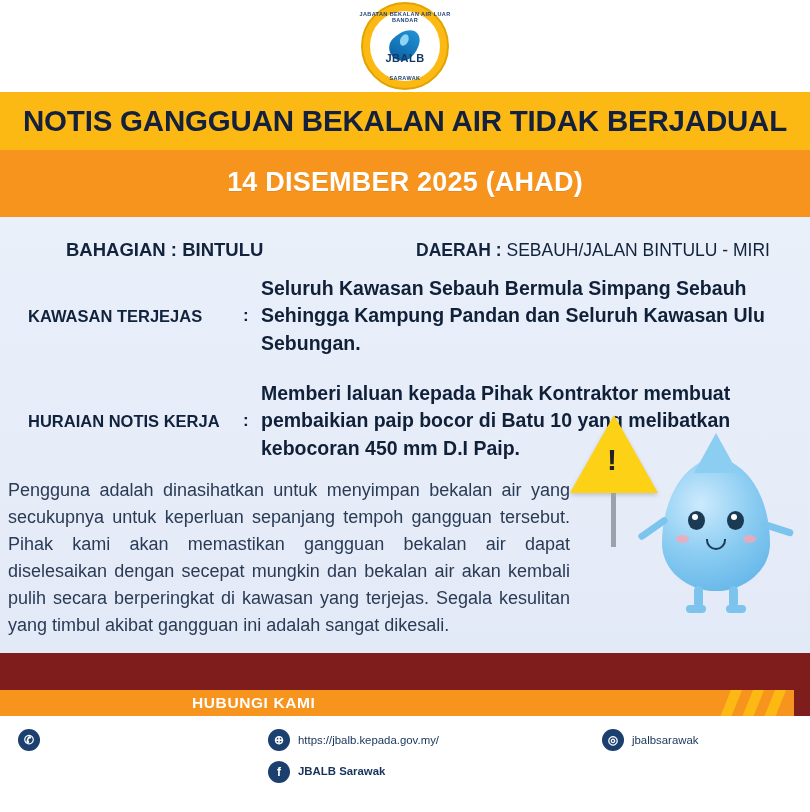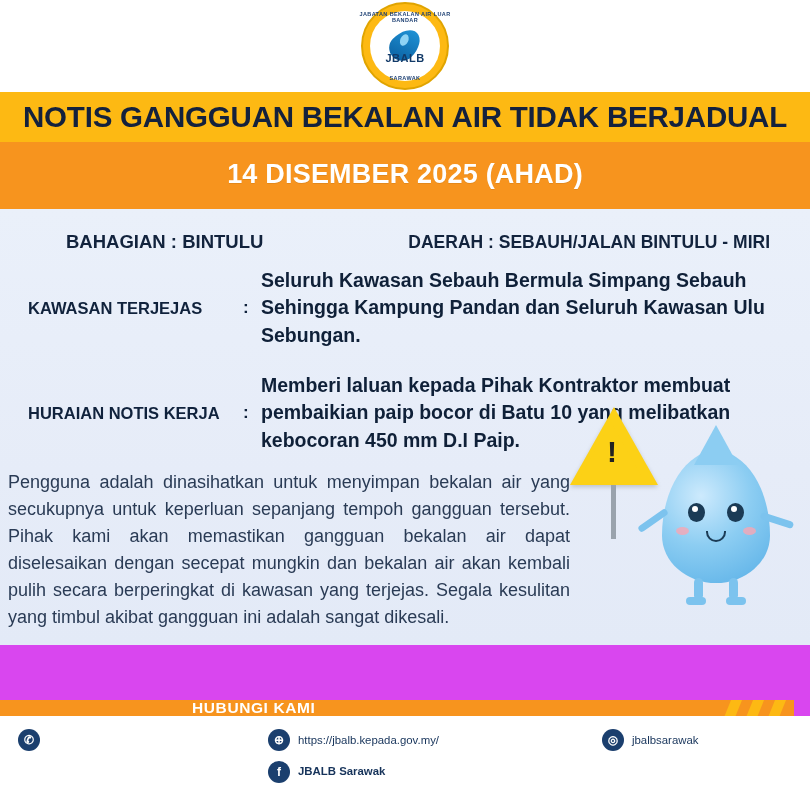--- a/index.html
+++ b/index.html
@@ -3,21 +3,21 @@
 <meta charset="utf-8">
 <style>
   * { box-sizing: border-box; margin: 0; padding: 0; }
   body {
     width: 810px; height: 812px;
     font-family: "Liberation Sans", sans-serif;
     background: #eef2fa;
     overflow: hidden;
     position: relative;
   }
-  .poster { width: 810px; height: 812px; position: relative; background: #d946ef; }
+  .poster { width: 810px; height: 812px; position: relative; background: #7f1d1d; }
 
   
   .logo-band {
     height: 92px; background: #ffffff;
     display: flex; align-items: center; justify-content: center;
     position: relative;
   }
   .logo {
     width: 92px; height: 92px; position: relative;
     display: flex; align-items: center; justify-content: center;
@@ -54,21 +54,21 @@
   .logo-text-top { top: 11px; }
   .logo-text-bot { bottom: 11px; }
   .logo-word {
     position: absolute; z-index: 4; left: 0; right: 0; text-align: center;
     top: 52px; font-size: 11px; font-weight: bold; color: #123a68; letter-spacing: .5px;
   }
 
   
   .title-band {
     background: #fdb913;
-    height: 50px;
+    height: 58px;
     display: flex; align-items: center; justify-content: center;
   }
   .title-band h1 {
     font-size: 29.5px; font-weight: 800; color: #14213d;
     letter-spacing: -0.2px; white-space: nowrap;
   }
 
   
   .date-band {
     background: #f7941e;
@@ -89,21 +89,21 @@
     background: linear-gradient(180deg,#eaf0fa 0%, #e6ecf8 60%, #e3eaf7 100%);
     height: 436px;
   }
   .region-row {
     display: flex; align-items: baseline; justify-content: space-between;
     padding: 0 22px 0 48px;
     margin-bottom: 14px;
   }
   .region-row .bh { font-size: 18.5px; font-weight: bold; color: #12233d; }
   .region-row .dr { font-size: 17.5px; font-weight: bold; color: #12233d; }
-  .region-row .dr .val { font-weight: bold; }
+  .region-row .dr .val { font-weight: normal; }
 
   .info-row { display: flex; margin-bottom: 8px; }
   .info-label {
     width: 225px; padding-left: 10px;
     font-size: 16.5px; font-weight: bold; color: #10223c;
     display: flex; align-items: center;
   }
   .info-colon { width: 18px; font-size: 17px; font-weight: bold; color: #10223c; display:flex; align-items:center;}
   .info-value {
     flex: 1; font-size: 19.5px; font-weight: bold; color: #0f2038;
@@ -165,21 +165,21 @@
   .arm{position:absolute;width:34px;height:7px;background:#7cc3ee;border-radius:6px;top:66px;}
   .arm.l{left:-26px;transform:rotate(-35deg);} .arm.r{right:-24px;transform:rotate(18deg);}
   .leg{position:absolute;width:9px;height:22px;background:#7cc3ee;border-radius:5px;bottom:-17px;}
   .leg.l{left:32px;} .leg.r{right:32px;}
   .foot{position:absolute;width:20px;height:8px;background:#7cc3ee;border-radius:8px;bottom:-22px;}
   .foot.l{left:24px;} .foot.r{right:24px;}
 
   
   .contact-band {
     position: absolute; left: 0; right: 16px; bottom: 96px;
-    height: 16px; background: #f7941e;
+    height: 26px; background: #f7941e;
     display: flex; align-items: center;
   }
   .contact-band .label {
     color: #ffffff; font-size: 15.5px; font-weight: 800; letter-spacing: .6px;
     margin-left: 192px;
   }
   .band-stripes { position: absolute; right: 0; top: 0; height: 30px; width: 230px; overflow: hidden; }
   .band-stripes i {
     position: absolute; top: -6px; width: 11px; height: 42px; background: #fdb913;
     transform: skewX(-22deg);

